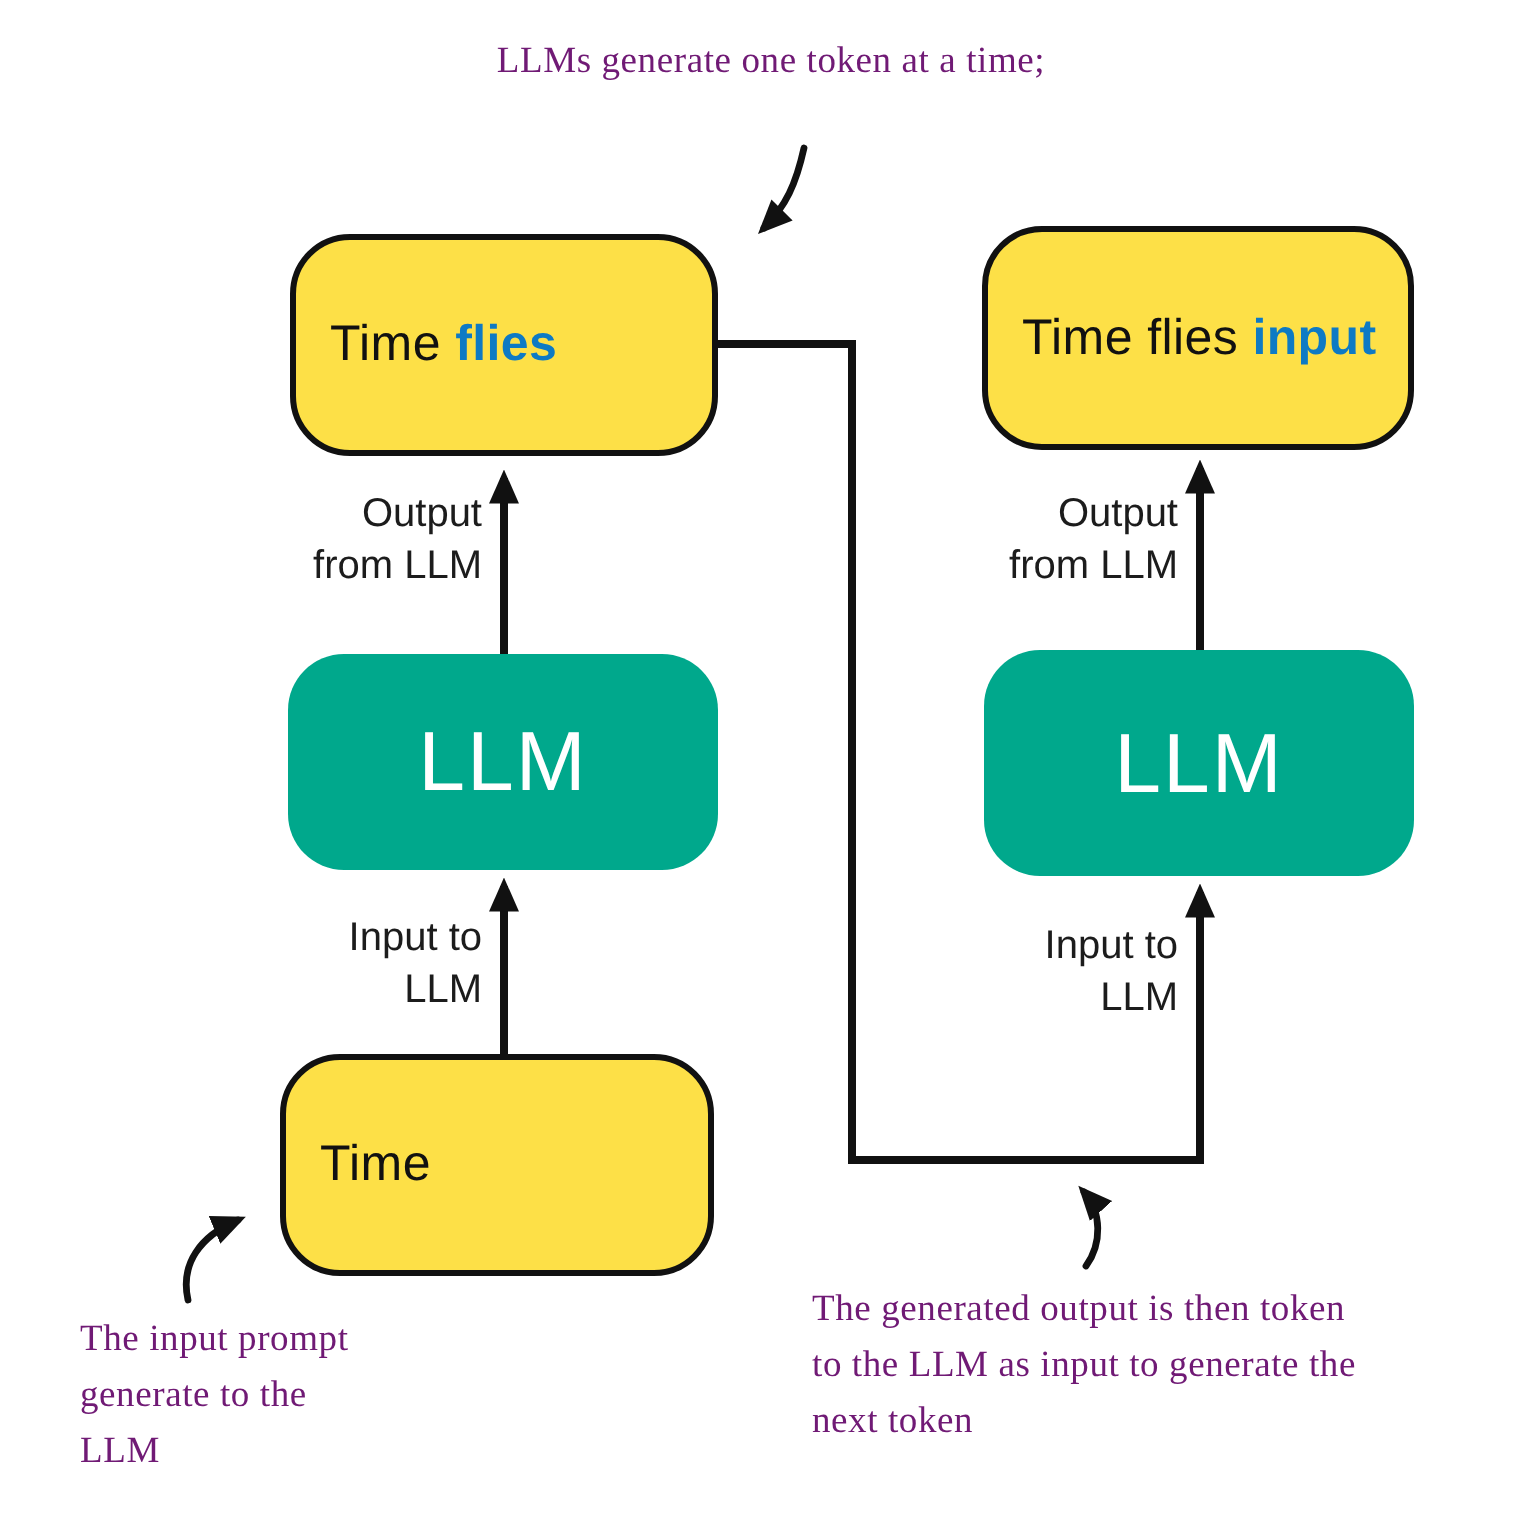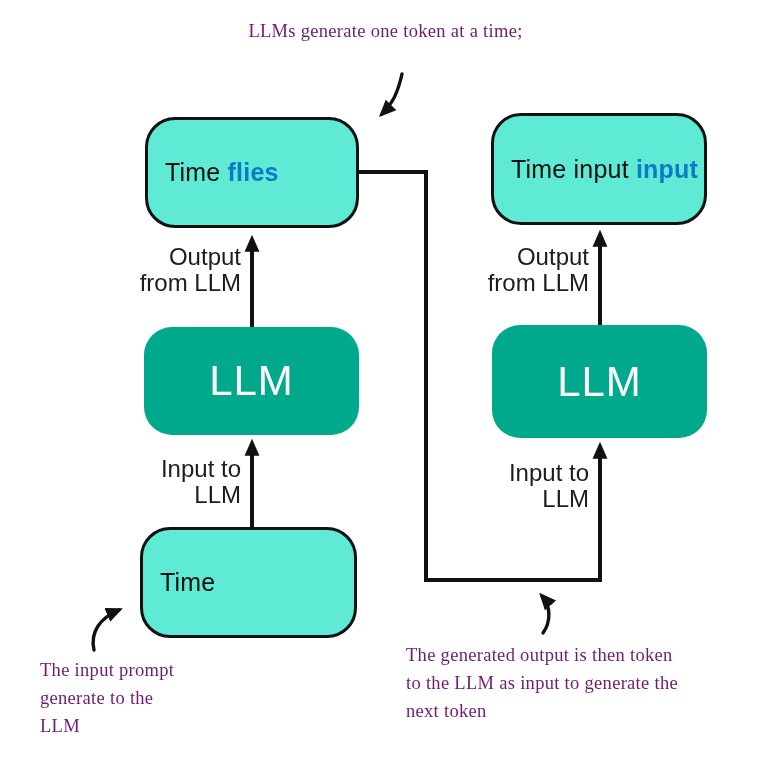--- a/index.html
+++ b/index.html
@@ -9,21 +9,21 @@
     background:#ffffff;
     overflow:hidden;
     font-family:"Liberation Sans", sans-serif;
     color:#111;
   }
   .overlay{position:absolute;left:0;top:0;width:768px;height:760px;pointer-events:none;}
 
   
   .tokenbox{
     position:absolute;
-    background:#5eead4;
+    background:#fde047;
     border:3.5px solid #111;
     border-radius:30px;
     display:flex;align-items:center;
     padding-left:17px;
     font-size:25px;
     letter-spacing:.2px;
     box-sizing:border-box;
     white-space:pre;
   }
   #outbox1{left:145px;top:117px;width:214px;height:111px;}
@@ -41,21 +41,21 @@
     font-size:42px;
     letter-spacing:1px;
   }
   #llm1{left:144px;top:327px;width:215px;height:108px;}
   #llm2{left:492px;top:325px;width:215px;height:113px;}
 
   
   .arrowlabel{
     position:absolute;
     text-align:right;
-    font-size:24px;
+    font-size:20px;
     line-height:26px;
     color:#1c1c1c;
   }
   .arrowlabel span{display:block;}
   #label-out-1{right:527px;top:244px;}
   #label-in-1 {right:527px;top:456px;}
   #label-out-2{right:179px;top:244px;}
   #label-in-2 {right:179px;top:460px;}
 
   
@@ -114,21 +114,21 @@
 
   <div class="arrowlabel" id="label-in-1">
     <span>Input to</span>
     <span>LLM</span>
   </div>
 
   <div class="tokenbox" id="inbox1">
     <span>Time</span>
   </div>
 
-  <div class="tokenbox" id="outbox2"><span>Time input </span><span class="token">input</span></div>
+  <div class="tokenbox" id="outbox2"><span>Time flies </span><span class="token">input</span></div>
 
   <div class="arrowlabel" id="label-out-2">
     <span>Output</span>
     <span>from LLM</span>
   </div>
 
   <div class="llmbox" id="llm2">
     <span>LLM</span>
   </div>
 

